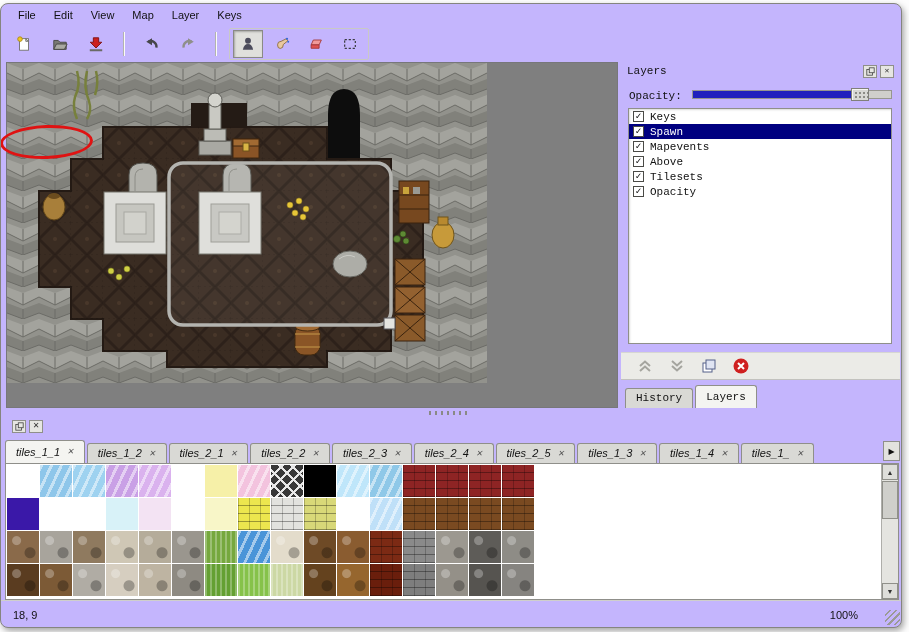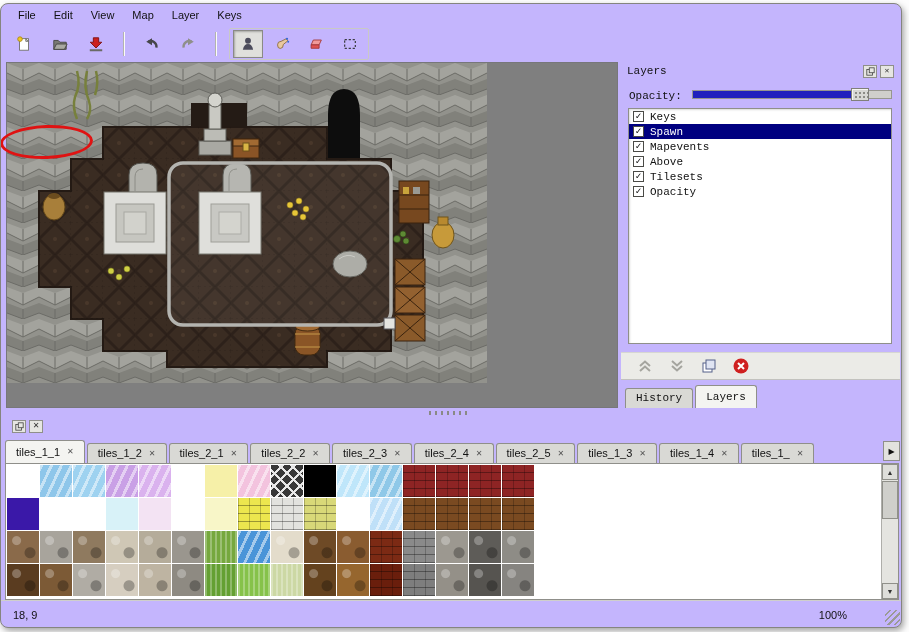--- a/index.html
+++ b/index.html
@@ -52,36 +52,36 @@
   .dock-tabs { position:absolute; left:4px; bottom:0; display:flex; align-items:flex-end;margin-top:8px; }
   .tab { position:relative; display:flex; align-items:center; padding:3px 10px 4px 10px; margin-right:2px;
          background:#d9d9d5; border:1px solid #8f8f8a; border-bottom:none; border-radius:3px 3px 0 0; height:20px; }
   .tab.active { background:#f4f4f1; height:23px; z-index:2; }
   .tab-x { margin-left:7px; font-size:8px; color:#555; }
   .annotation-ellipse { position:absolute; left:619px; top:121px; width:93px; height:34px;
         border:3px solid var(--ann,#e01212); border-radius:50%; transform:rotate(-2deg); z-index:40; pointer-events:none; }
 
   
   .tilesets { position:absolute; left:0; top:413px; width:902px; height:183px; }
-  .ts-tabs { position:absolute; left:4px; top:19px; right:22px; height:27px; display:flex; align-items:flex-end; overflow:hidden; }
+  .ts-tabs { position:absolute; left:4px; top:19px; right:22px; height:27px; display:flex; align-items:flex-end; overflow:hidden;font-style:italic; }
   .ts-arrow { position:absolute; right:3px; top:24px; width:17px; height:20px; background:#e2e2de; border:1px solid #8f8f8a;
               display:flex; align-items:center; justify-content:center; font-size:8px; }
   .palette-wrap { position:absolute; left:4px; top:46px; width:894px; height:137px; background:#fff; border:1px solid #8f8f8a; }
   .palette { position:absolute; left:1px; top:1px; width:860px; height:133px; overflow:hidden;
              display:grid; grid-template-columns:repeat(16,33px); grid-auto-rows:33px; }
   .ptile { width:33px; height:33px; border-right:1px solid #fff; border-bottom:1px solid #fff; }
   .vscroll { position:absolute; right:0; top:0; width:17px; height:135px; background:#e4e4e0; border-left:1px solid #aeaeaa; }
   .sc-btn { position:absolute; left:0; width:16px; height:16px; background:#dededa; border:1px solid #90908a;
             display:flex; align-items:center; justify-content:center; font-size:7px; color:#333; }
   .sc-thumb { position:absolute; left:0; top:17px; width:16px; height:38px; background:#cfcfcb; border:1px solid #90908a; }
 
   
   .statusbar { position:absolute; left:0; top:596px; width:902px; height:28px; border-top:1px solid #cfcfcb;
                display:flex; align-items:center; padding:0 12px; }
-  .status-right { margin-left:auto; margin-right:44px; }
+  .status-right { margin-left:auto; margin-right:33px; }
   .grip { position:absolute; right:3px; bottom:3px; width:15px; height:15px;
           background:repeating-linear-gradient(135deg, transparent 0 3px, #9a9a94 3px 4.5px); }
 </style>
 </head>
 <body>
 
 <div id="stage">
  <div class="window">
 
   <div class="menubar">

